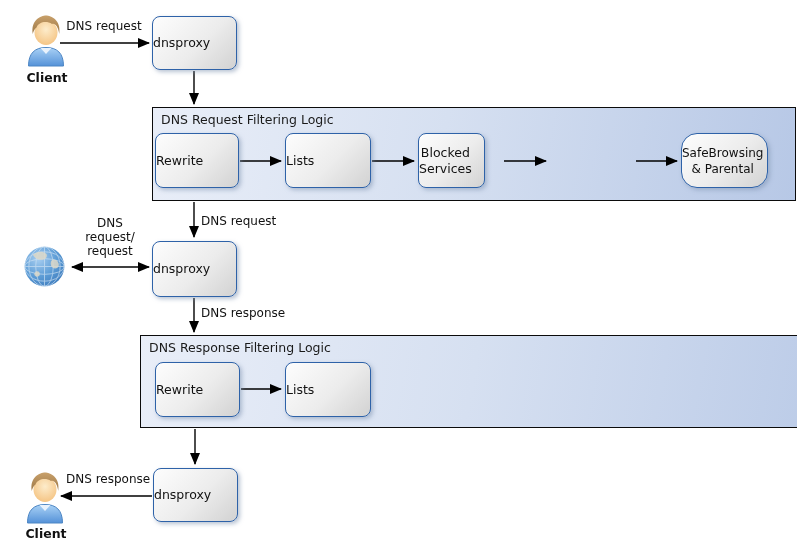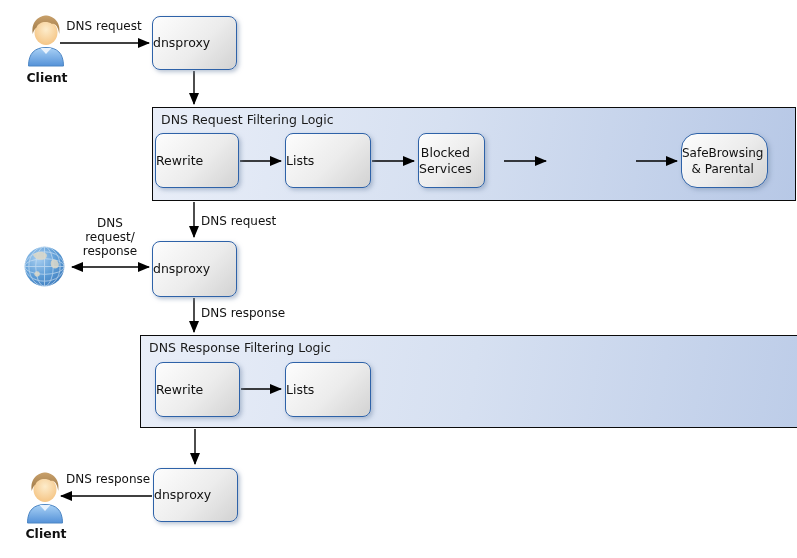--- a/index.html
+++ b/index.html
@@ -159,18 +159,18 @@
       <path d="M6.8 21 C4.5 7 15 2.5 20 2.5 C25 2.5 35.5 7 33.2 21 C32.5 13.5 28.5 9.5 26 11 C20.5 7.5 12.5 9 10.5 14.5 C8.5 16 7.2 18.5 6.8 21 Z" fill="url(#hairGrad)"></path>
     </svg>
   </div>
   <div class="icon-label" style="left:14px;top:526px;width:64px;">Client</div>
 
   <div class="edge-label" style="left:62px;top:19px;width:84px;text-align:center;">DNS request</div>
   <div class="edge-label" style="left:201px;top:214px;">DNS request</div>
   <div class="edge-label center" style="left:72px;top:216px;width:76px;">
     <span style="display:block">DNS</span>
     <span style="display:block">request/</span>
-    <span style="display:block">response</span>
+    <span style="display:block">request</span>
   </div>
   <div class="edge-label" style="left:201px;top:306px;">DNS response</div>
   <div class="edge-label" style="left:66px;top:472px;">DNS response</div>
 
 </div>
 
 </body></html>

